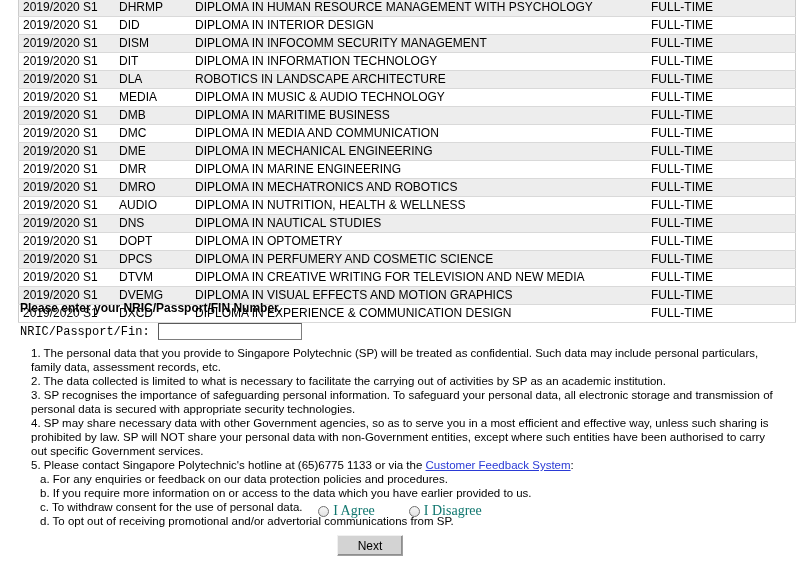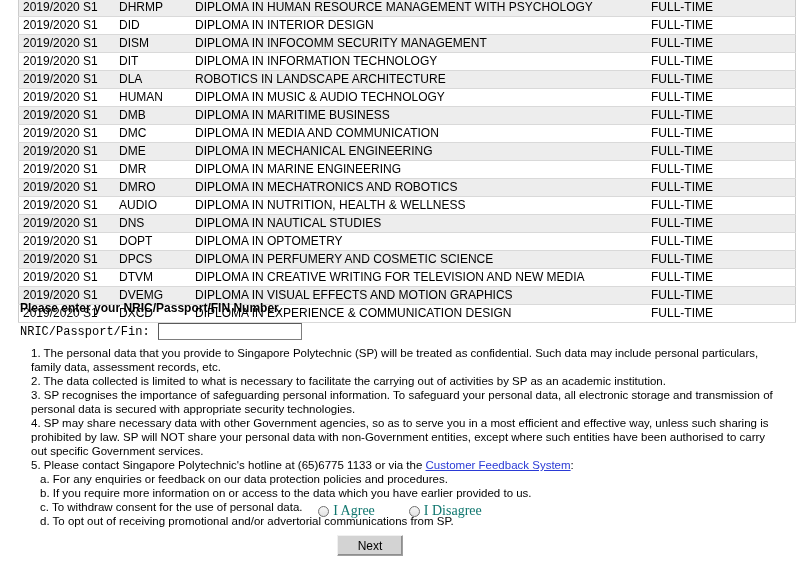--- a/index.html
+++ b/index.html
@@ -194,21 +194,21 @@
             <td class="c-mode">FULL-TIME</td>
           </tr>
           <tr class="odd">
             <td class="c-term">2019/2020 S1</td>
             <td class="c-code">DLA</td>
             <td class="c-name">ROBOTICS IN LANDSCAPE ARCHITECTURE</td>
             <td class="c-mode">FULL-TIME</td>
           </tr>
           <tr class="even">
             <td class="c-term">2019/2020 S1</td>
-            <td class="c-code">HUMAN</td>
+            <td class="c-code">MEDIA</td>
             <td class="c-name">DIPLOMA IN MUSIC &amp; AUDIO TECHNOLOGY</td>
             <td class="c-mode">FULL-TIME</td>
           </tr>
           <tr class="odd">
             <td class="c-term">2019/2020 S1</td>
             <td class="c-code">DMB</td>
             <td class="c-name">DIPLOMA IN MARITIME BUSINESS</td>
             <td class="c-mode">FULL-TIME</td>
           </tr>
           <tr class="even">

